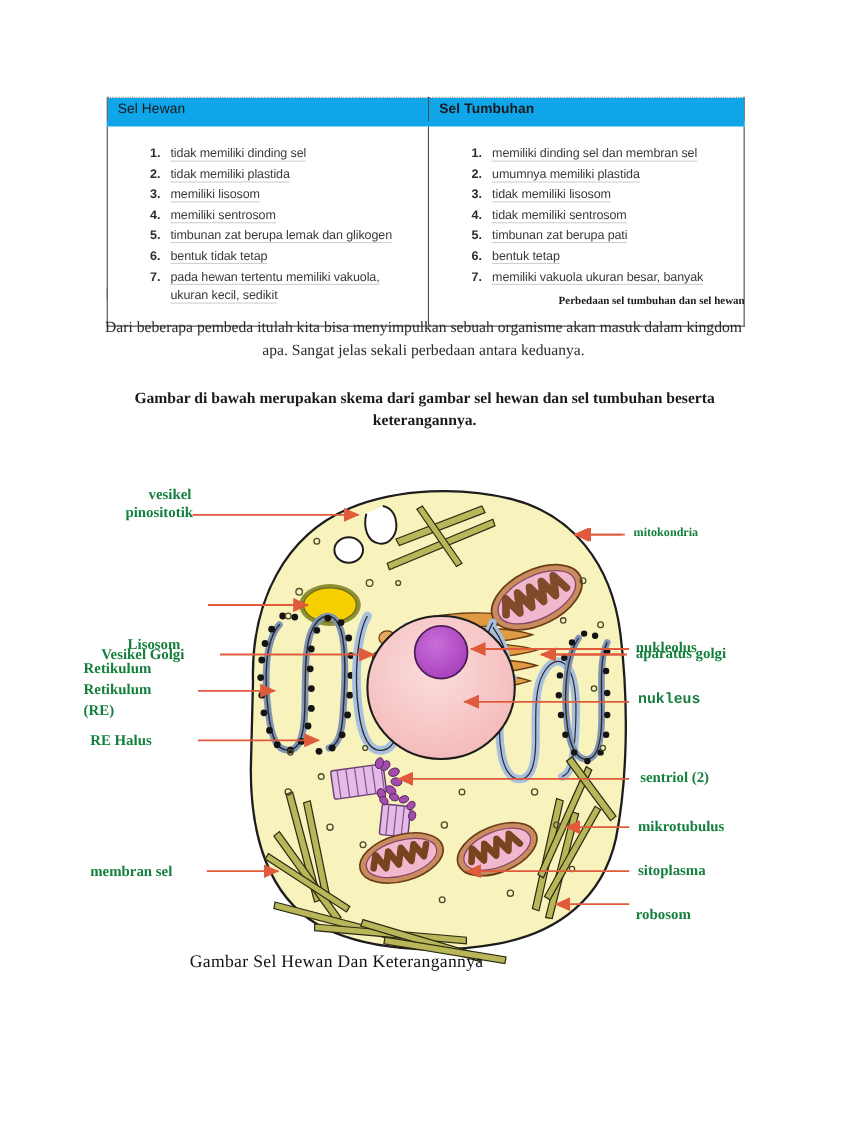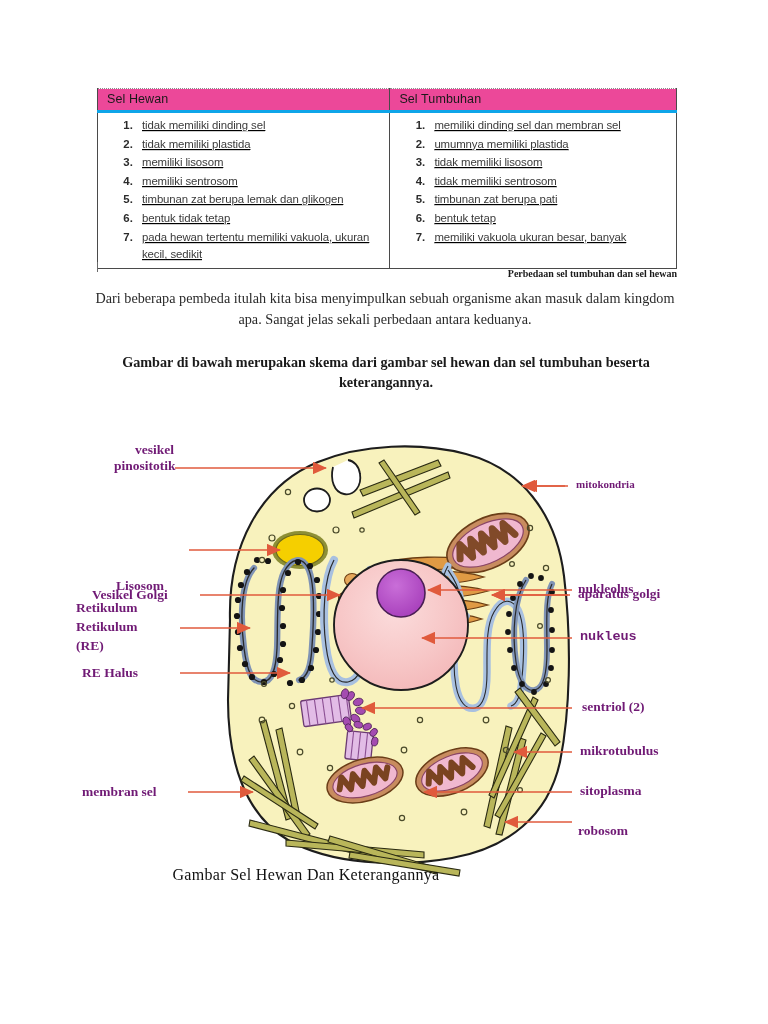--- a/index.html
+++ b/index.html
@@ -28,54 +28,53 @@
     table-layout: fixed;
   }
   .cmp-table td {
     vertical-align: top;
     padding: 0;
   }
   .col-left  { width: 50.5%; }
   .col-right { width: 49.5%; }
 
   .tbl-head {
-    background: #ec4899;
+    background: #0ea5e9;
     border-top: 1px dotted #8a8a8a;
-    border-bottom: 3px solid #0ea5e9;
+    border-bottom: 5px solid #0ea5e9;
     height: 21px;
     position: relative;
   }
   .tbl-head .htext {
     font-family: "Liberation Sans", sans-serif;
     font-size: 12.5px;
     color: #1a1a1a;
     padding-left: 9px;
     line-height: 21px;
     display: block;
     letter-spacing: 0.1px;
   }
-  .tbl-head.bold .htext { font-weight: normal; }
+  .tbl-head.bold .htext { font-weight: bold; }
 
   .vdiv-cell {
     border-left: 1px solid #4a4a4a;
   }
   .outer-left  { border-left: 1px solid #4a4a4a; }
   .outer-right { border-right: 1px solid #4a4a4a; }
 
   .body-cell {
     padding: 6px 4px 14px 4px;
     height: 152px;
     border-bottom: 1px solid #4a4a4a;
   }
 
   ol.items {
-    margin: 4px;
+    margin: 17px;
     padding: 0 6px 0 34px;
     list-style: decimal;
-    text-decoration: underline;
   }
   ol.items li {
     font-family: "Liberation Sans", sans-serif;
     font-size: 11.4px;
     font-weight: bold;
     color: #2b2b2b;
     line-height: 17.6px;
     padding-left: 6px;
     margin: 0 0 1px 0;
   }
@@ -142,21 +141,21 @@
     top: 420px;
     width: 768px;
     height: 470px;
   }
   .diagram svg { display: block; }
 
   .lbl {
     position: absolute;
     font-family: "Liberation Serif", serif;
     font-weight: bold;
-    color: #701a75;
+    color: #15803d;
     white-space: nowrap;
   }
   .lbl.big   { font-size: 13.5px; }
   .lbl.small { font-size: 11px; }
   .lbl.lft   { text-align: right; }
 
   .caption-2 {
     position: absolute;
     left: 0;
     top: 866px;

